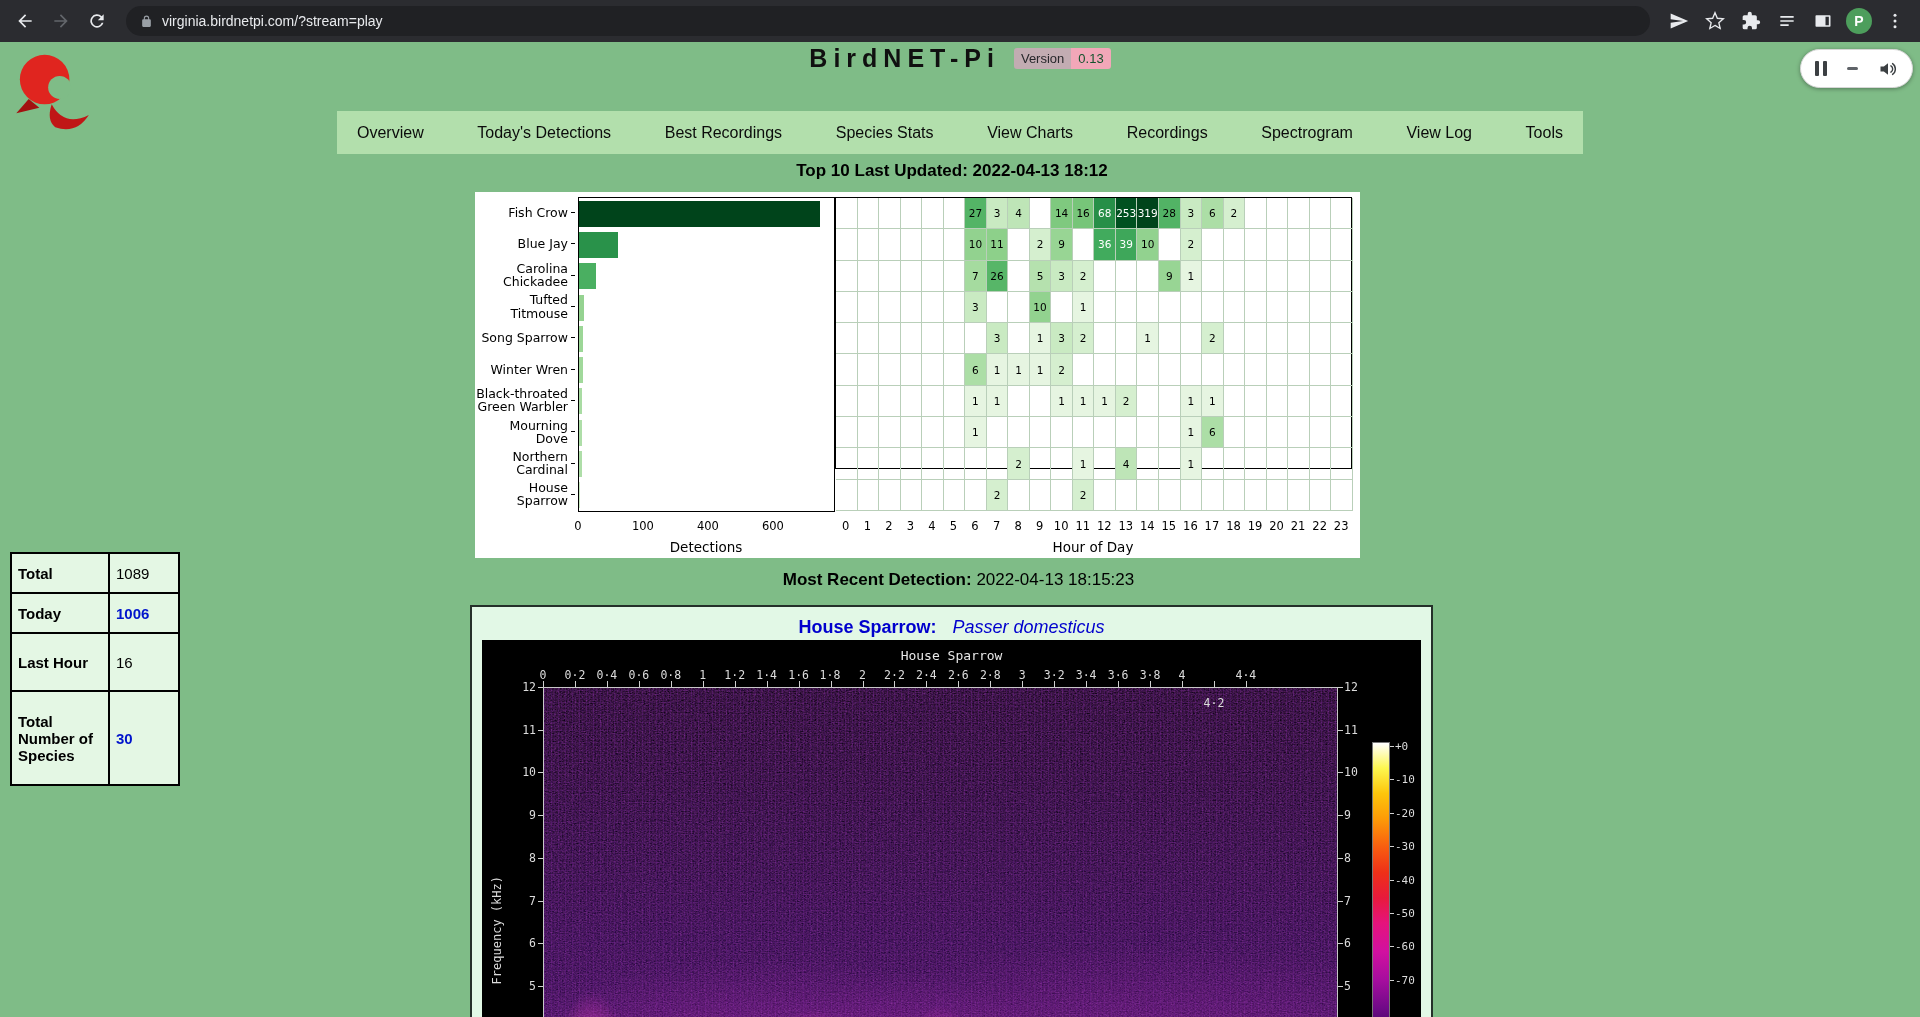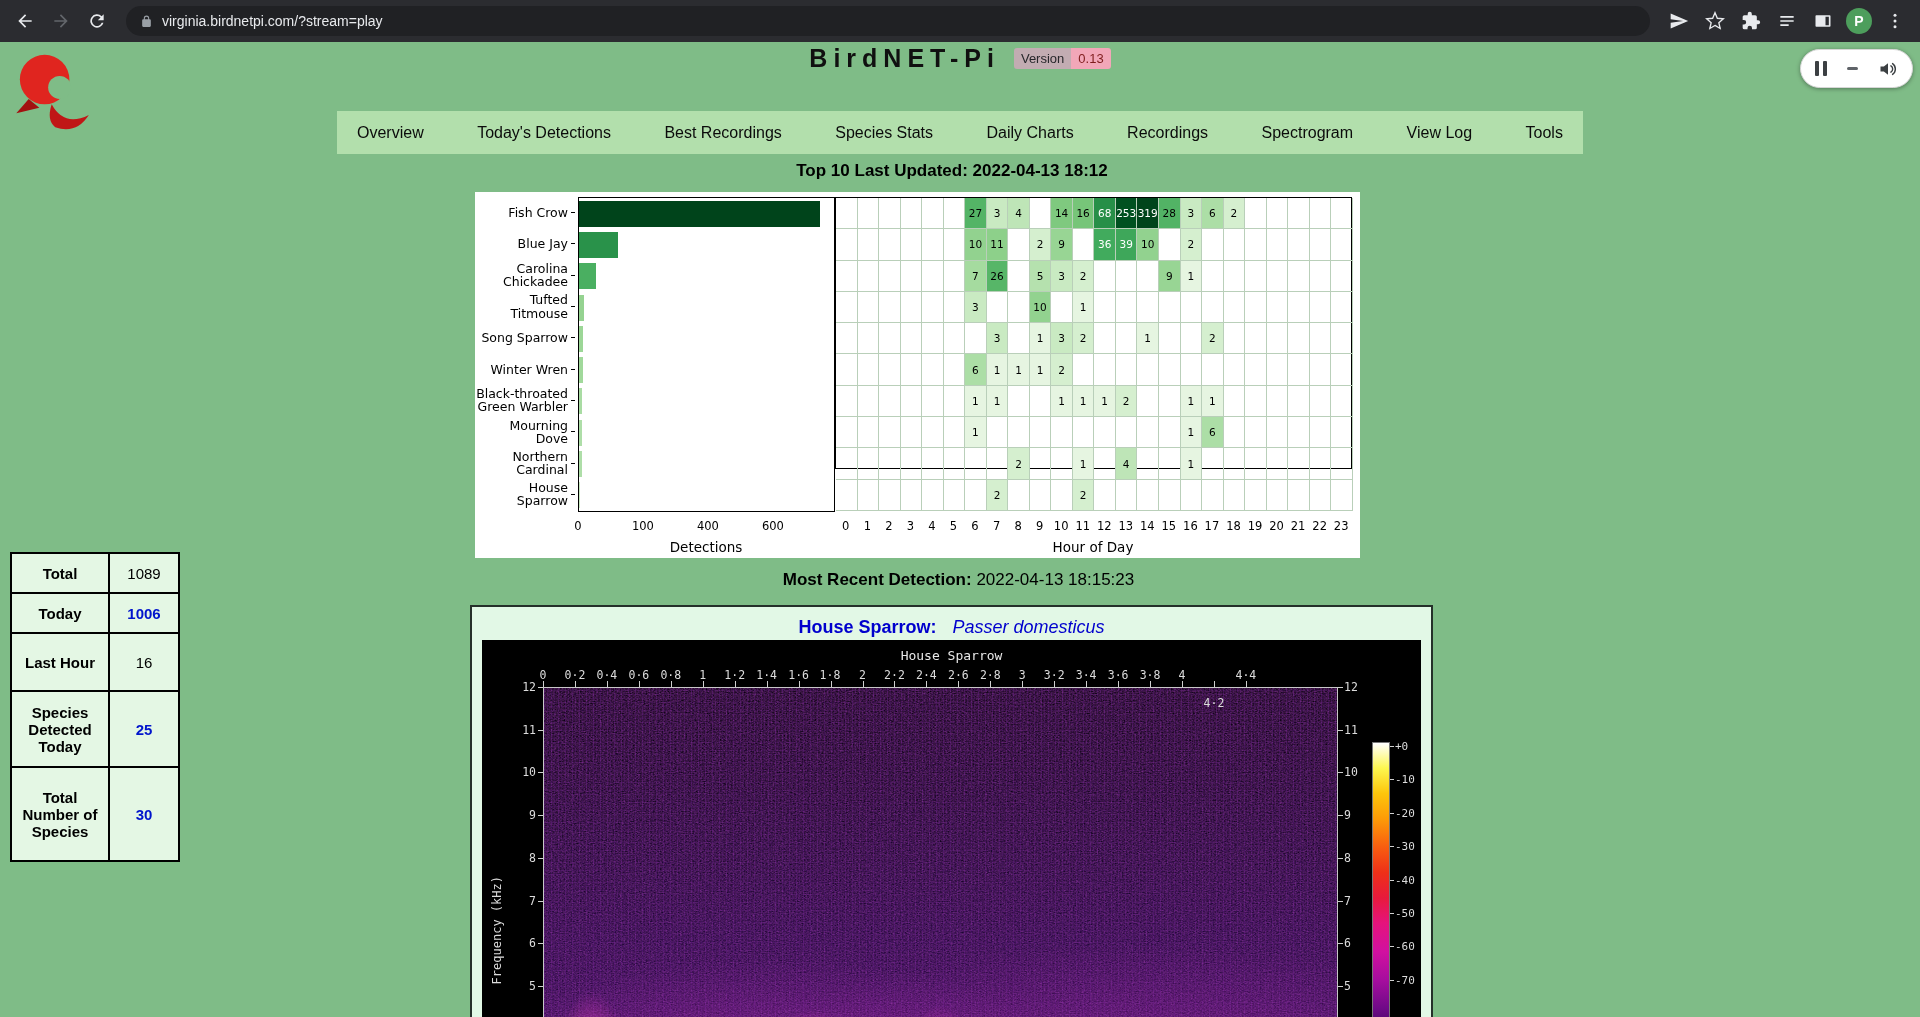--- a/index.html
+++ b/index.html
@@ -15,21 +15,21 @@
   .omnibox{flex:1;height:30px;background:#202124;border-radius:15px;margin:0 10px;display:flex;align-items:center;padding:0 14px;gap:9px;min-width:0;}
   .omnibox svg{width:13px;height:13px;flex:0 0 auto;}
   .omnibox .url{color:#e8eaed;font-size:14px;white-space:nowrap;overflow:hidden;}
   .avatar{width:26px;height:26px;border-radius:50%;background:#4d9e5c;color:#fff;font-size:14px;font-weight:bold;display:flex;align-items:center;justify-content:center;margin:0 4px;}
   
   .logo{position:absolute;left:12px;top:53px;width:90px;height:84px;}
   .site-header{position:absolute;top:44px;left:0;right:0;display:flex;justify-content:center;align-items:center;gap:14px;}
   .site-title{font-size:25px;font-weight:bold;letter-spacing:6px;color:#101010;}
   .version-badge{display:flex;font-size:13px;border-radius:3px;overflow:hidden;line-height:1;}
   .version-badge .vlabel{background:#c2acb2;color:#27272b;padding:4px 7px;}
-  .version-badge .vvalue{background:#f2a7b8;color:#7f1d1d;padding:4px 7px;}
+  .version-badge .vvalue{background:#f2a7b8;color:#14532d;padding:4px 7px;}
   
   .nav{position:absolute;top:111px;left:337px;width:1246px;height:43px;background:#b2dfac;display:flex;align-items:center;justify-content:space-between;padding:0 20px;box-sizing:border-box;}
   .nav-item{font-size:16px;color:#0b0b0b;cursor:pointer;white-space:nowrap;}
   
   .top10-heading{position:absolute;top:161px;left:0;right:16px;text-align:center;font-size:17px;font-weight:bold;}
   .most-recent{position:absolute;top:570px;left:0;right:16px;text-align:center;font-size:17px;}
   .most-recent .lbl{font-weight:bold;margin-left:13px;}
   
   .figure{position:absolute;left:475px;top:192px;width:885px;height:366px;background:#fff;font-family:"DejaVu Sans",sans-serif;}
   .labels-col{position:absolute;left:0;top:5px;width:100px;}
@@ -39,21 +39,21 @@
   .bar-row{height:31.3px;display:flex;align-items:center;}
   .bar{height:26px;}
   .heat-box{position:absolute;left:360px;top:5px;width:517px;height:272px;border:1px solid #000;box-sizing:border-box;background:#fff;}
   .heat-row{display:flex;height:31.3px;}
   .heat-cell{width:21.54px;box-sizing:border-box;border-right:1px solid #b9cfb9;border-bottom:1px solid #b9cfb9;display:flex;align-items:center;justify-content:center;font-size:10.5px;color:#000;flex:0 0 auto;}
   .fig-ticks{position:absolute;top:327px;left:0;right:0;height:16px;}
   .tick{position:absolute;top:0;transform:translateX(-50%);font-size:11.5px;color:#000;}
   .axis-label{position:absolute;top:347px;transform:translateX(-50%);font-size:13.5px;color:#000;}
   
   .stats{position:absolute;left:10px;top:552px;border-collapse:collapse;}
-  .stats td{border:2px solid #000;background:#e4f7e4;text-align:center;vertical-align:middle;padding:2px 6px;font-size:15px;}
+  .stats td{border:2px solid #000;background:#e4f7e4;text-align:left;vertical-align:middle;padding:2px 6px;font-size:15px;}
   .stats .s-label{width:84px;font-weight:bold;}
   .stats .s-value{width:56px;}
   .stats .s-value.link{color:#0014cc;font-weight:bold;cursor:pointer;}
   
   .panel{position:absolute;left:470px;top:605px;width:963px;height:520px;background:#e2f8e6;border:2px solid #25302a;box-sizing:border-box;text-align:center;}
   .panel-line1{padding-top:10px;font-size:18px;line-height:20px;color:#0000cd;}
   .panel-line1 .sp{font-weight:bold;}
   .panel-line1 .sci{font-style:italic;margin-left:16px;}
   .panel-line2{font-size:16px;line-height:20px;color:#000;}
   
@@ -163,21 +163,21 @@
     <span class="vlabel">Version</span>
     <span class="vvalue">0.13</span>
   </span>
 </div>
 
 <div class="nav" id="main-nav">
     <div class="nav-item">Overview</div>
     <div class="nav-item">Today's Detections</div>
     <div class="nav-item">Best Recordings</div>
     <div class="nav-item">Species Stats</div>
-    <div class="nav-item">Daily Charts</div>
+    <div class="nav-item">View Charts</div>
     <div class="nav-item">Recordings</div>
     <div class="nav-item">Spectrogram</div>
     <div class="nav-item">View Log</div>
     <div class="nav-item">Tools</div>
   </div>
 
 <div class="top10-heading">Top 10 Last Updated: 2022-04-13 18:12</div>
 
 <div class="figure">
   <div class="labels-col" id="species-labels">
@@ -526,24 +526,20 @@
         <td class="s-label">Total</td>
         <td class="s-value">1089</td>
       </tr>
       <tr style="height: 40px;">
         <td class="s-label">Today</td>
         <td class="s-value link">1006</td>
       </tr>
       <tr style="height: 58px;">
         <td class="s-label">Last Hour</td>
         <td class="s-value">16</td>
-      </tr>
-      <tr style="height: 76px;">
-        <td class="s-label">Species Detected Today</td>
-        <td class="s-value link">25</td>
       </tr>
       <tr style="height: 94px;">
         <td class="s-label">Total Number of Species</td>
         <td class="s-value link">30</td>
       </tr>
     </tbody>
 </table>
 
 <div class="most-recent">
   <span class="lbl">Most Recent Detection:</span>

